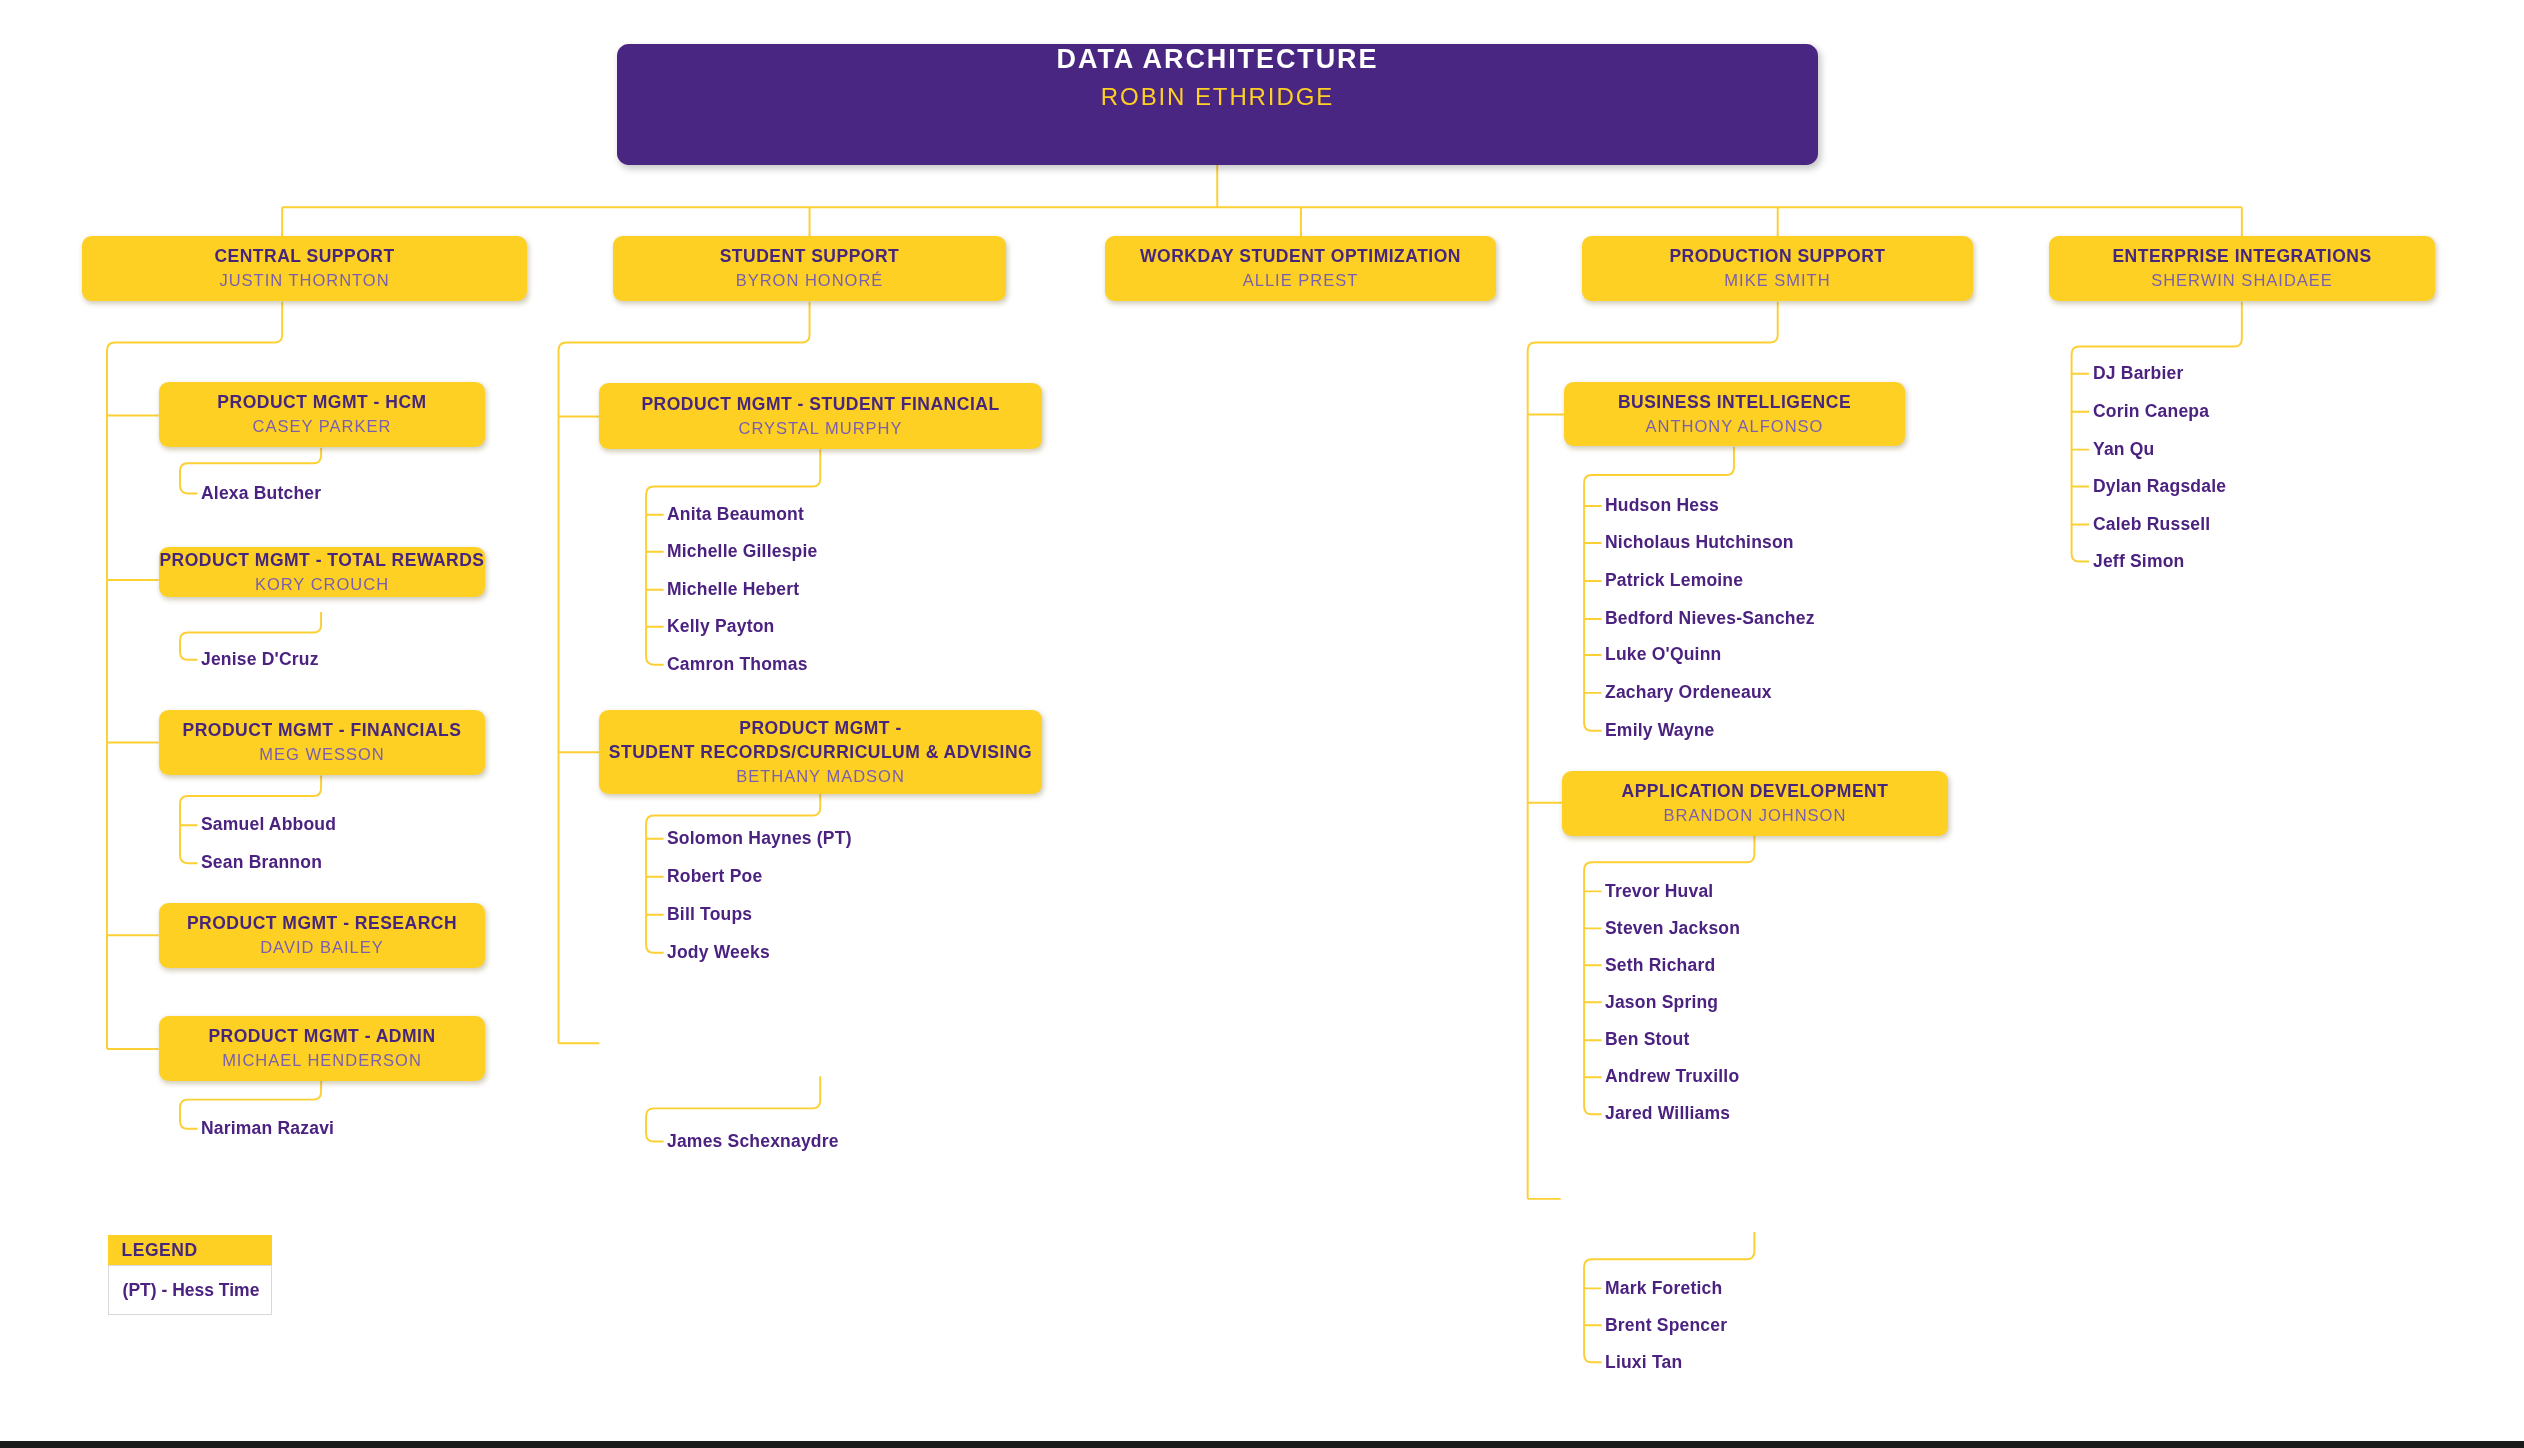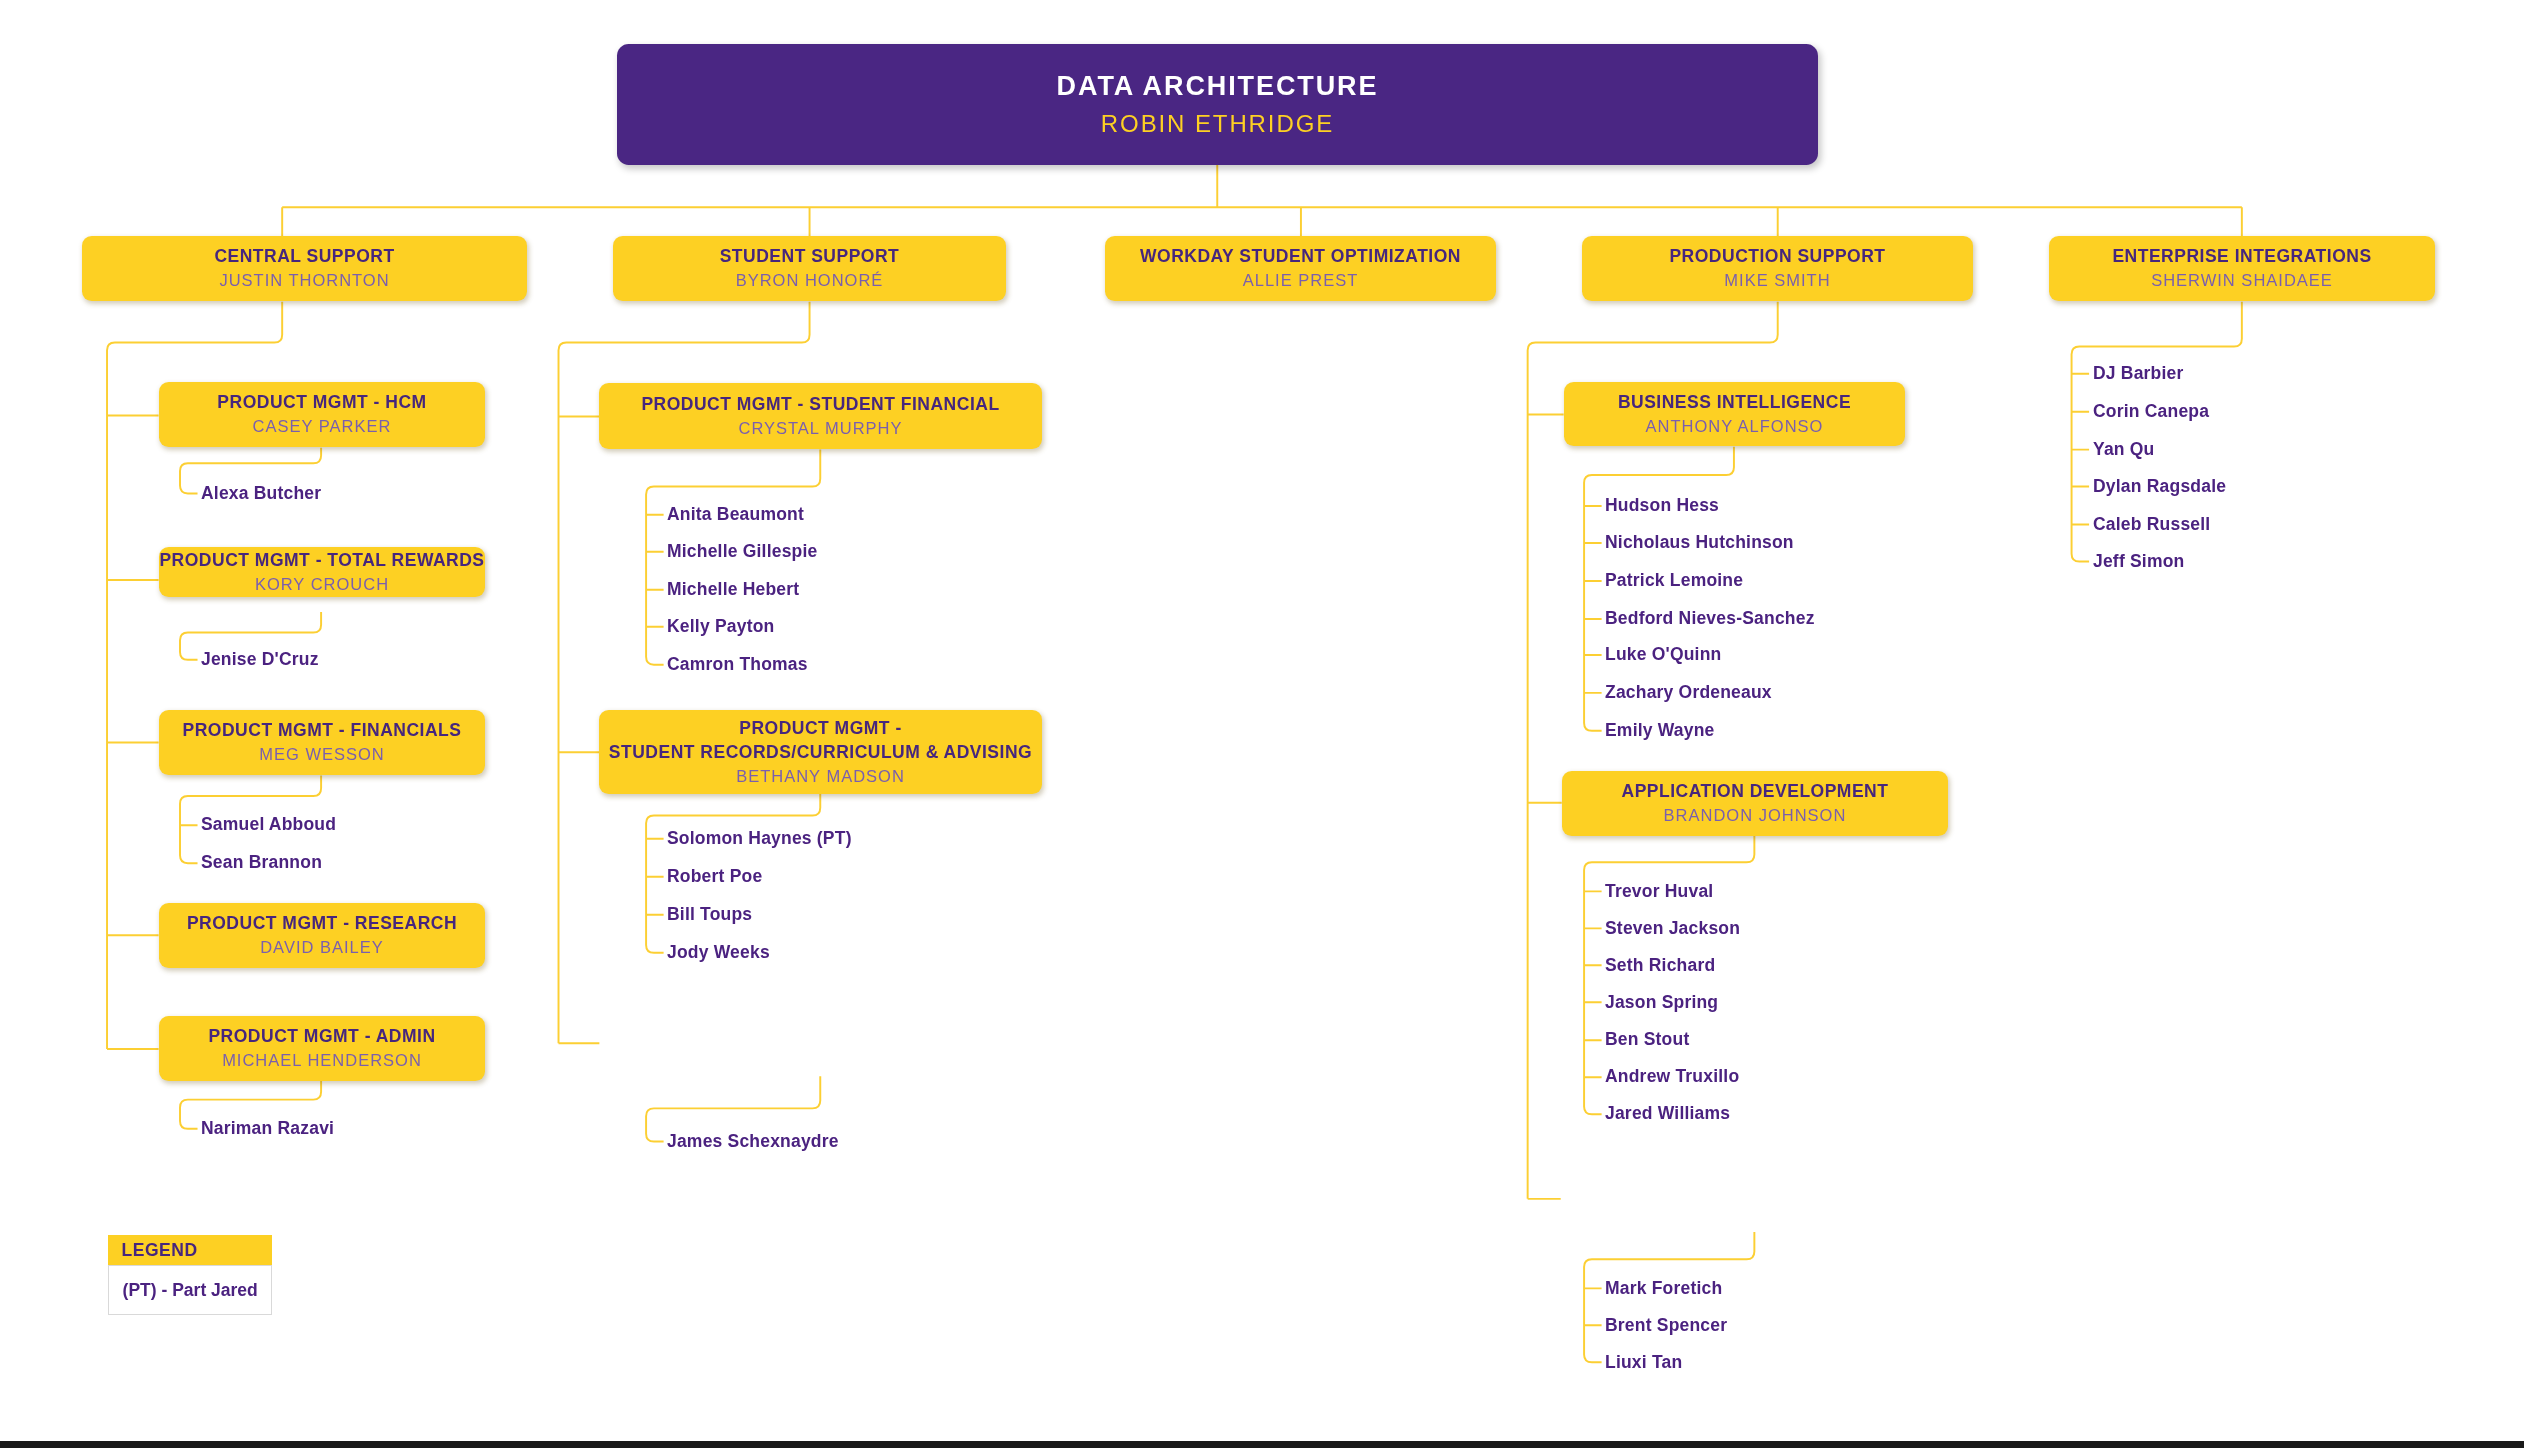--- a/index.html
+++ b/index.html
@@ -1,21 +1,21 @@
 <!DOCTYPE html>
 <html><head>
 <meta charset="utf-8">
 <style>
   html,body{margin:0;padding:0;background:#ffffff;}
   body{width:2525px;height:1449px;overflow:hidden;font-family:"Liberation Sans",sans-serif;}
   .canvas{position:relative;width:2525px;height:1449px;background:#ffffff;}
   svg.connectors{position:absolute;left:0;top:0;z-index:1;}
   .rootbox{
     position:absolute;z-index:2;background:#4A2683;border-radius:11.7px;
-    display:flex;flex-direction:column;align-items:center;justify-content:center;gap:7.8px;
+    display:flex;flex-direction:column;align-items:center;gap:7.8px;
     box-shadow:2.9px 3.9px 7.8px rgba(0,0,0,.22);
   }
   .rt{color:#ffffff;font-weight:bold;font-size:27px;letter-spacing:1.9px;}
   .rn{color:#FDD023;font-size:24px;letter-spacing:1.9px;}
   .box{
     position:absolute;z-index:2;background:#FDD023;border-radius:9.7px;
     display:flex;flex-direction:column;align-items:center;justify-content:center;gap:2.9px;
     box-shadow:1.9px 2.9px 5.8px rgba(110,90,30,.30);
   }
   .bt{color:#46267D;font-weight:bold;font-size:17.5px;letter-spacing:0.5px;white-space:nowrap;line-height:21.4px;}
@@ -164,18 +164,18 @@
   <div class="member" style="left:1605px;top:1350px">Liuxi Tan</div>
 
   <div class="member" style="left:2093px;top:361px">DJ Barbier</div>
   <div class="member" style="left:2093px;top:399px">Corin Canepa</div>
   <div class="member" style="left:2093px;top:437px">Yan Qu</div>
   <div class="member" style="left:2093px;top:474px">Dylan Ragsdale</div>
   <div class="member" style="left:2093px;top:512px">Caleb Russell</div>
   <div class="member" style="left:2093px;top:549px">Jeff Simon</div>
 
   <div class="legend-header" style="left:108px;top:1235px;width:164px;height:30px">LEGEND</div>
-  <div class="legend-body" style="left:108px;top:1265px;width:164px;height:50px">(PT) - Part Jared</div>
+  <div class="legend-body" style="left:108px;top:1265px;width:164px;height:50px">(PT) - Hess Time</div>
 
   <div class="footer-bar" style="top:1441px;height:7.8px"></div>
 
 </div>
 
 
 </body></html>

